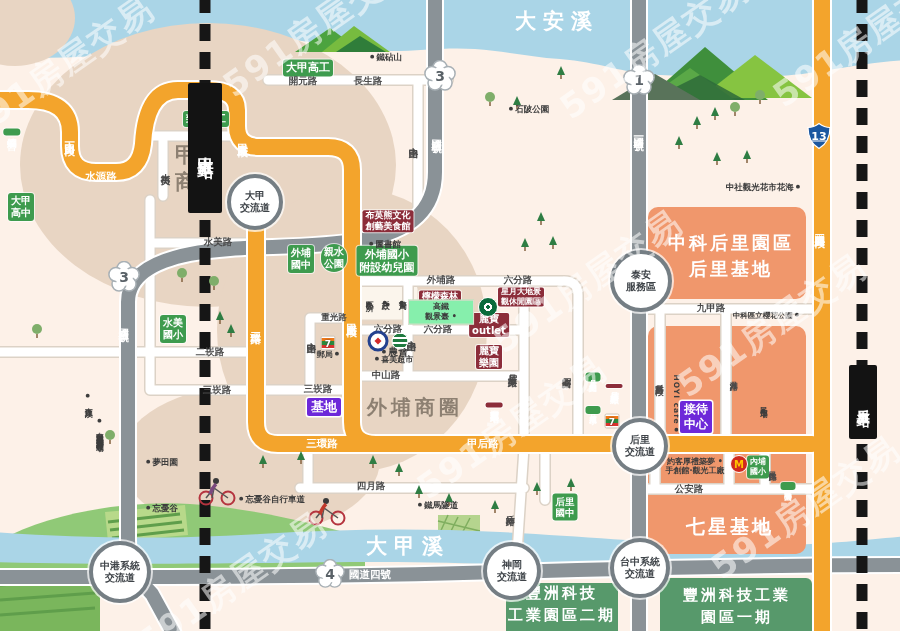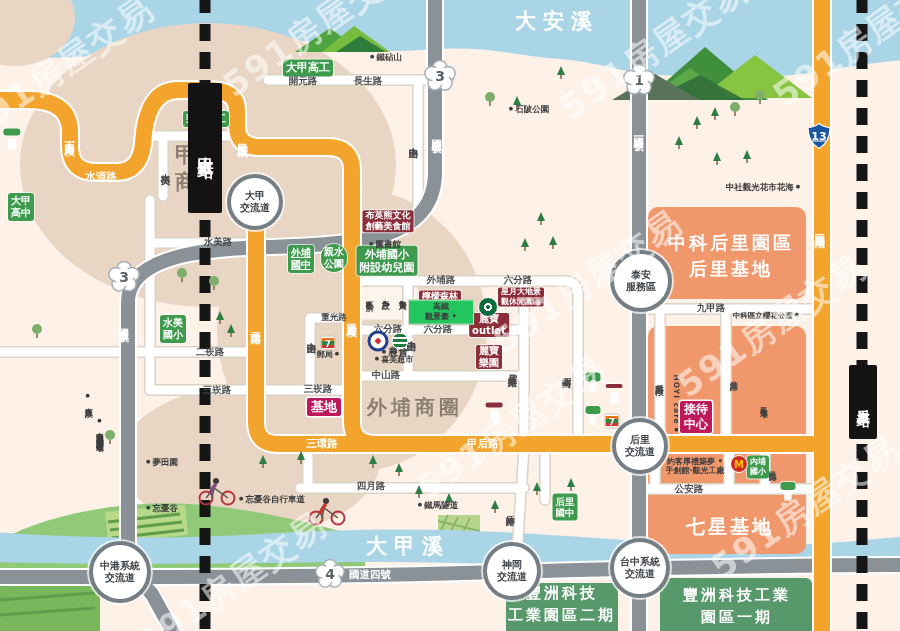--- a/index.html
+++ b/index.html
@@ -12,29 +12,29 @@
   .vert{writing-mode:vertical-rl;letter-spacing:1px;}
   .lbl-st{background:#131313;color:#fff;font-weight:bold;border-radius:2px;
           display:flex;align-items:center;justify-content:center;letter-spacing:2px;z-index:7;}
   .lbl-ic{background:#fff;border:4px solid #757e84;border-radius:50%;display:flex;
           align-items:center;justify-content:center;color:#3f4449;font-weight:bold;
           font-size:10px;line-height:1.2;z-index:6;box-shadow:0 0 0 2px rgba(255,255,255,.7);}
   .lbl-gr{background:#3e9b4e;color:#fff;font-weight:bold;font-size:10px;padding:2px 3px;
           border-radius:3px;box-shadow:0 0 0 1px rgba(255,255,255,.65);line-height:1.2;}
   .lbl-mr{background:#8c2d3a;color:#fff;font-weight:bold;font-size:9px;padding:0 3px;
           border-radius:2px;box-shadow:0 0 0 1px rgba(255,255,255,.7);line-height:1.2;}
-  .lbl-rd{background:#be185d;color:#fff;font-weight:bold;padding:1px 4px;border-radius:2px;
+  .lbl-rd{background:#6d28d9;color:#fff;font-weight:bold;padding:1px 4px;border-radius:2px;
           box-shadow:0 0 0 1.5px #fff;line-height:1.25;z-index:7;}
   .lbl-zn{color:#fff;font-weight:bold;letter-spacing:3px;line-height:1.45;}
   .lbl-rv{color:#fff;font-weight:bold;font-size:21px;letter-spacing:7px;}
   .lbl-ar{color:#8d8072;font-weight:bold;font-size:21px;letter-spacing:4px;line-height:1.3;}
   .lbl-rw{color:#fff;font-weight:bold;font-size:10.5px;}
   .lbl-ro{color:#4a4a4a;font-weight:bold;font-size:9.5px;}
   .lbl-dt{color:#3d3d3d;font-size:8.5px;font-weight:bold;}
-  .lbl-wb{background:#22c55e;color:#3d3d3d;font-size:8px;font-weight:bold;padding:1px 16px;
+  .lbl-wb{background:#86efac;color:#3d3d3d;font-size:8px;font-weight:bold;padding:1px 16px;
           border:1px solid #e3dacf;line-height:1.3;}
   .dot-l::before{content:"●";font-size:5px;margin-right:2px;vertical-align:2px;}
   .dot-r::after{content:"●";font-size:5px;margin-left:2px;vertical-align:2px;}
   .vert.dot-t::before{content:"●";font-size:5px;margin-bottom:2px;}
   .vert.dot-b::after{content:"●";font-size:5px;margin-top:2px;}
   .badge{position:absolute;transform:translate(-50%,-50%);z-index:6;}
   .badge span{position:absolute;inset:0;display:flex;align-items:center;justify-content:center;
           font-weight:bold;color:#5a6268;font-size:14px;}
   .badge-p span{color:#fff;font-size:11px;text-decoration:underline;}
   .wm{position:absolute;transform:translate(-50%,-50%) rotate(-35deg);
@@ -255,21 +255,21 @@
 交流道</div>
       <div class="lbl lbl-ic" style="left: 512px; top: 571px; height: 50px; width: 50px;">神岡
 交流道</div>
       <div class="lbl lbl-ic" style="left: 640px; top: 568px; height: 52px; width: 52px;">台中系統
 交流道</div>
       <div class="lbl lbl-gr vert" style="left: 12px; top: 132px; font-size: 9.5px;">鎮瀾宮</div>
       <div class="lbl lbl-gr" style="left: 21px; top: 207px;">大甲
 高中</div>
       <div class="lbl lbl-gr" style="left: 206px; top: 119px;">致用商工</div>
       <div class="lbl lbl-gr" style="left: 308px; top: 68px; font-size: 11px;">大甲高工</div>
-      <div class="lbl lbl-gr" style="left: 301px; top: 259px; text-decoration: underline;">外埔
+      <div class="lbl lbl-gr" style="left: 301px; top: 259px;">外埔
 國中</div>
       <div class="lbl lbl-gr" style="left: 334px; top: 258px; border-radius: 13px;">親水
 公園</div>
       <div class="lbl lbl-gr" style="left: 387px; top: 261px; font-size: 11px;">外埔國小
 附設幼兒園</div>
       <div class="lbl lbl-gr" style="left: 173px; top: 329px;">水美
 國小</div>
       <div class="lbl lbl-gr vert" style="left: 593px; top: 377px; font-size: 7.5px;">月眉幼兒園</div>
       <div class="lbl lbl-gr vert" style="left: 593px; top: 410px; font-size: 7.5px;">月眉國小</div>
       <div class="lbl lbl-gr" style="left: 565px; top: 507px; font-size: 9.5px;">后里

